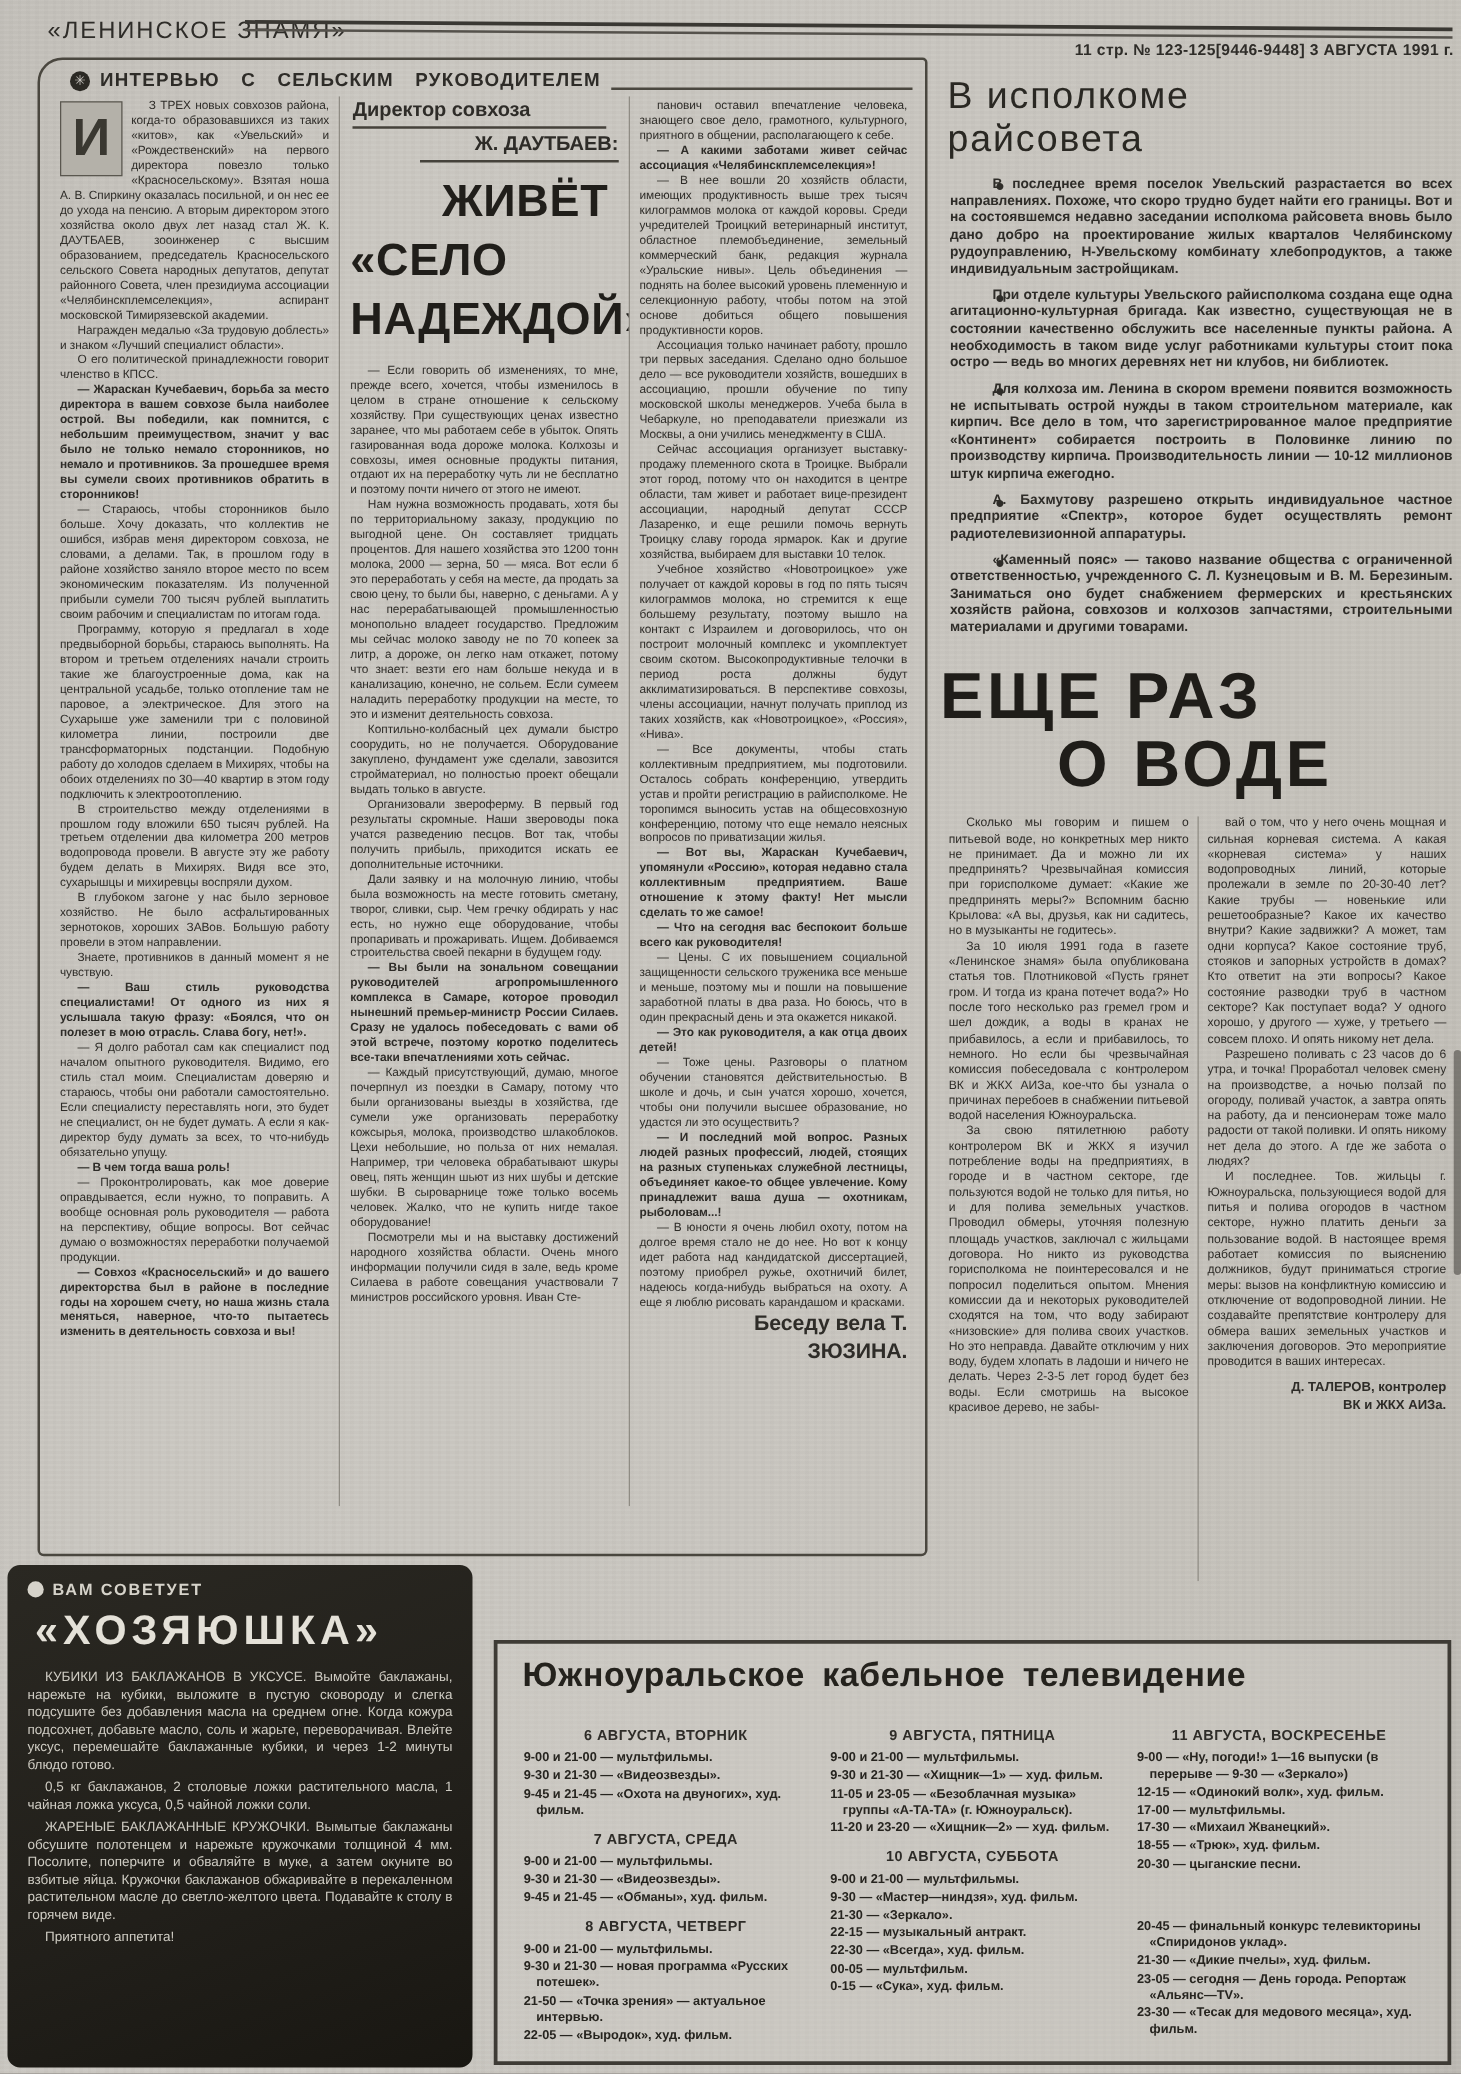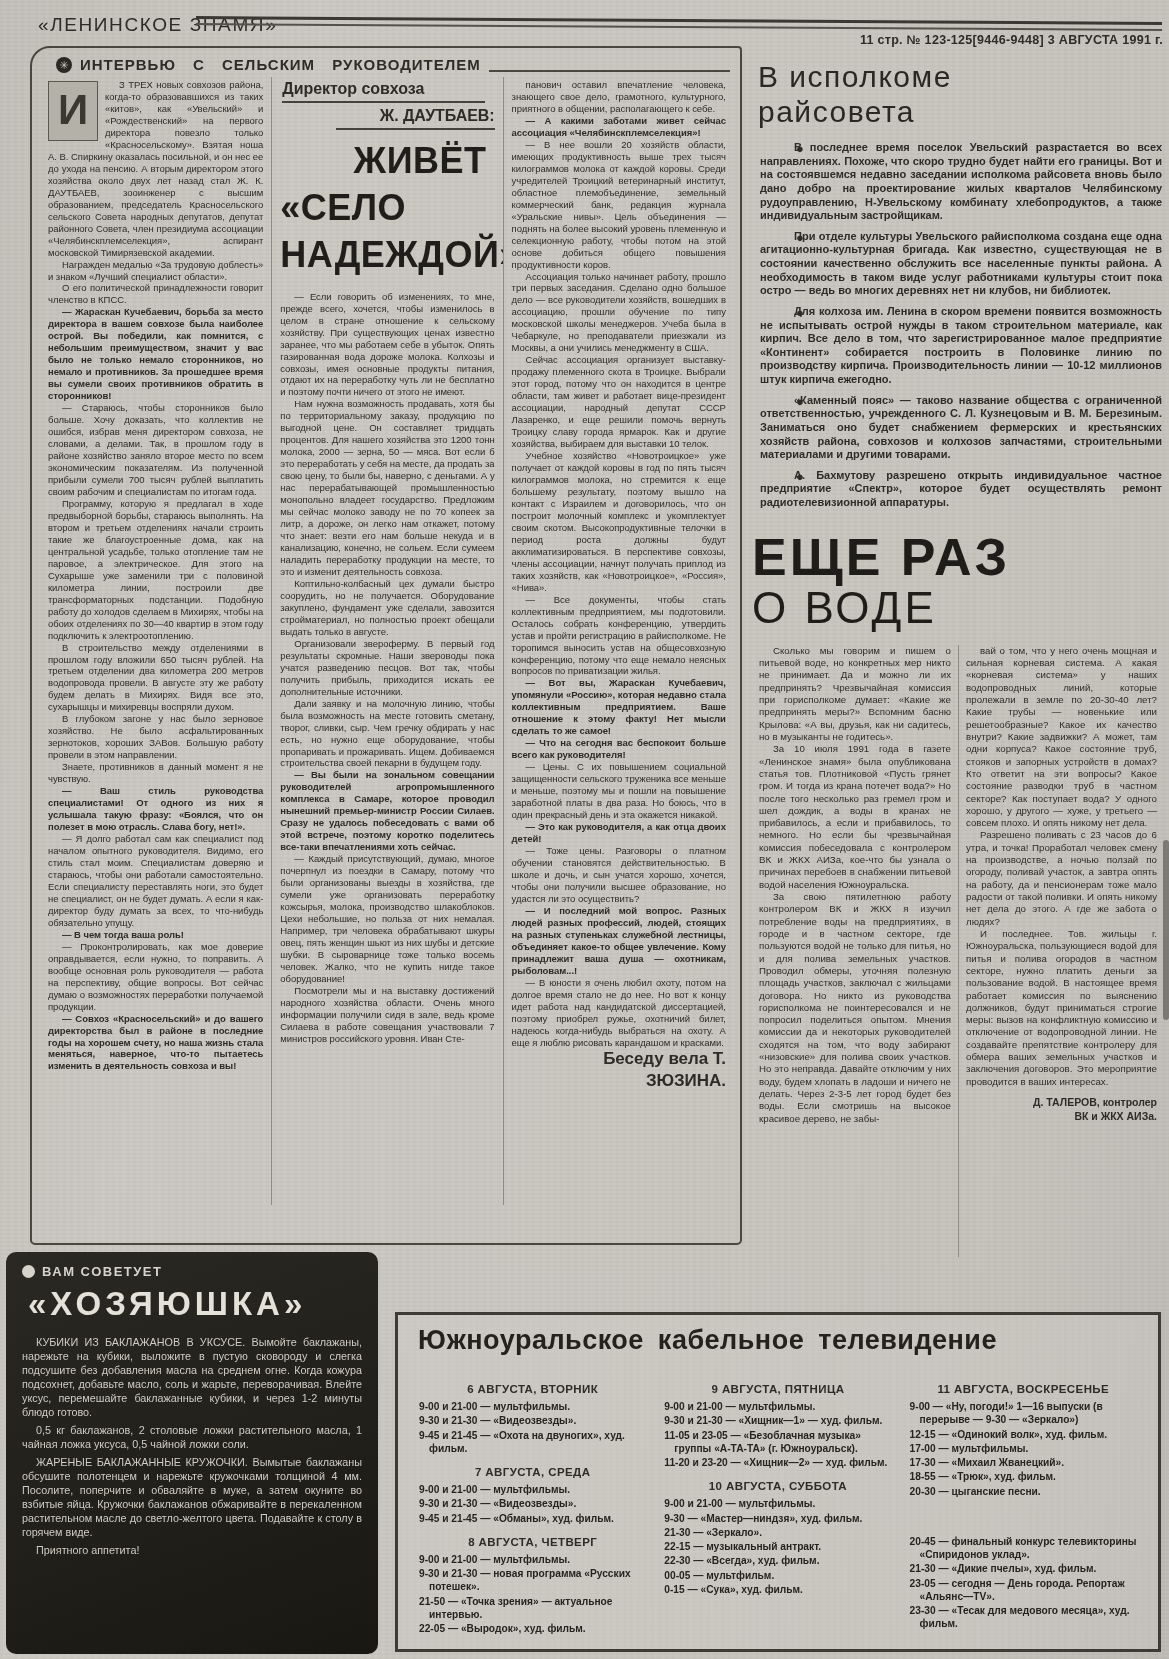--- a/index.html
+++ b/index.html
@@ -44,21 +44,21 @@
   
   .isp { position:absolute; left:758px; top:60px; width:404px; }
   .isp-title { font-size:30px; font-weight:normal; letter-spacing:1.5px; line-height:1.15; margin-bottom:12px; color:#2a2823; }
   .news-item { position:relative; margin:0 0 7px; font-weight:bold; font-size:11px; line-height:1.24;
     text-align:justify; text-indent:34px; padding-left:2px; }
   .news-item::before { content:"●"; position:absolute; left:4px; top:0; font-size:13px; }
 
   
   .water { position:absolute; left:752px; top:530px; width:412px; }
   .water-hl1 { font-weight:bold; font-size:52px; letter-spacing:3px; color:#1f1d19; line-height:1.05; }
-  .water-hl2 { font-weight:normal; font-size:44px; letter-spacing:3px; color:#1f1d19; line-height:1.05; text-align:left; padding-right:4px; }
+  .water-hl2 { font-weight:bold; font-size:52px; letter-spacing:3px; color:#1f1d19; line-height:1.05; text-align:center; padding-right:4px; }
   .water-cols { display:flex; margin-top:14px; height:612px; overflow:hidden; }
   .water-col { width:50%; box-sizing:border-box; padding:0 7px; font-size:9.7px; line-height:1.27;
     text-align:justify; overflow:hidden; }
   .water-col + .water-col { border-left:1px solid #8f8c84; }
   .water-sig { font-weight:bold; text-align:right; font-size:10.5px; margin-top:8px; line-height:1.3; }
 
   
   .hoz { position:absolute; left:6px; top:1252px; width:372px; height:402px; box-sizing:border-box;
     background:linear-gradient(160deg,#2a2822,#211f1a 60%,#191712); border-radius:10px; padding:12px 16px 10px; color:#d6d3ca; }
   .hoz-kicker { display:flex; align-items:center; gap:7px; }
@@ -164,22 +164,22 @@
 
   <div class="isp">
     <div class="isp-title">
       <div>В исполкоме</div>
       <div>райсовета</div>
     </div>
     <div>
         <p class="news-item">В последнее время поселок Увельский разрастается во всех направлениях. Похоже, что скоро трудно будет найти его границы. Вот и на состоявшемся недавно заседании исполкома райсовета вновь было дано добро на проектирование жилых кварталов Челябинскому рудоуправлению, Н-Увельскому комбинату хлебопродуктов, а также индивидуальным застройщикам.</p>
         <p class="news-item">При отделе культуры Увельского райисполкома создана еще одна агитационно-культурная бригада. Как известно, существующая не в состоянии качественно обслужить все населенные пункты района. А необходимость в таком виде услуг работниками культуры стоит пока остро — ведь во многих деревнях нет ни клубов, ни библиотек.</p>
         <p class="news-item">Для колхоза им. Ленина в скором времени появится возможность не испытывать острой нужды в таком строительном материале, как кирпич. Все дело в том, что зарегистрированное малое предприятие «Континент» собирается построить в Половинке линию по производству кирпича. Производительность линии — 10-12 миллионов штук кирпича ежегодно.</p>
+        <p class="news-item">А. Бахмутову разрешено открыть индивидуальное частное предприятие «Спектр», которое будет осуществлять ремонт радиотелевизионной аппаратуры.</p>
         <p class="news-item">«Каменный пояс» — таково название общества с ограниченной ответственностью, учрежденного С. Л. Кузнецовым и В. М. Березиным. Заниматься оно будет снабжением фермерских и крестьянских хозяйств района, совхозов и колхозов запчастями, строительными материалами и другими товарами.</p>
-        <p class="news-item">А. Бахмутову разрешено открыть индивидуальное частное предприятие «Спектр», которое будет осуществлять ремонт радиотелевизионной аппаратуры.</p>
       </div>
   </div>
 
   <div class="water">
     <div class="water-hl1">ЕЩЕ РАЗ</div>
     <div class="water-hl2">О ВОДЕ</div>
     <div class="water-cols">
       <div class="water-col">
           <p class="para">Сколько мы говорим и пишем о питьевой воде, но конкретных мер никто не принимает. Да и можно ли их предпринять? Чрезвычайная комиссия при горисполкоме думает: «Какие же предпринять меры?» Вспомним басню Крылова: «А вы, друзья, как ни садитесь, но в музыканты не годитесь».</p>
           <p class="para">За 10 июля 1991 года в газете «Ленинское знамя» была опубликована статья тов. Плотниковой «Пусть грянет гром. И тогда из крана потечет вода?» Но после того несколько раз гремел гром и шел дождик, а воды в кранах не прибавилось, а если и прибавилось, то немного. Но если бы чрезвычайная комиссия побеседовала с контролером ВК и ЖКХ АИЗа, кое-что бы узнала о причинах перебоев в снабжении питьевой водой населения Южноуральска.</p>

